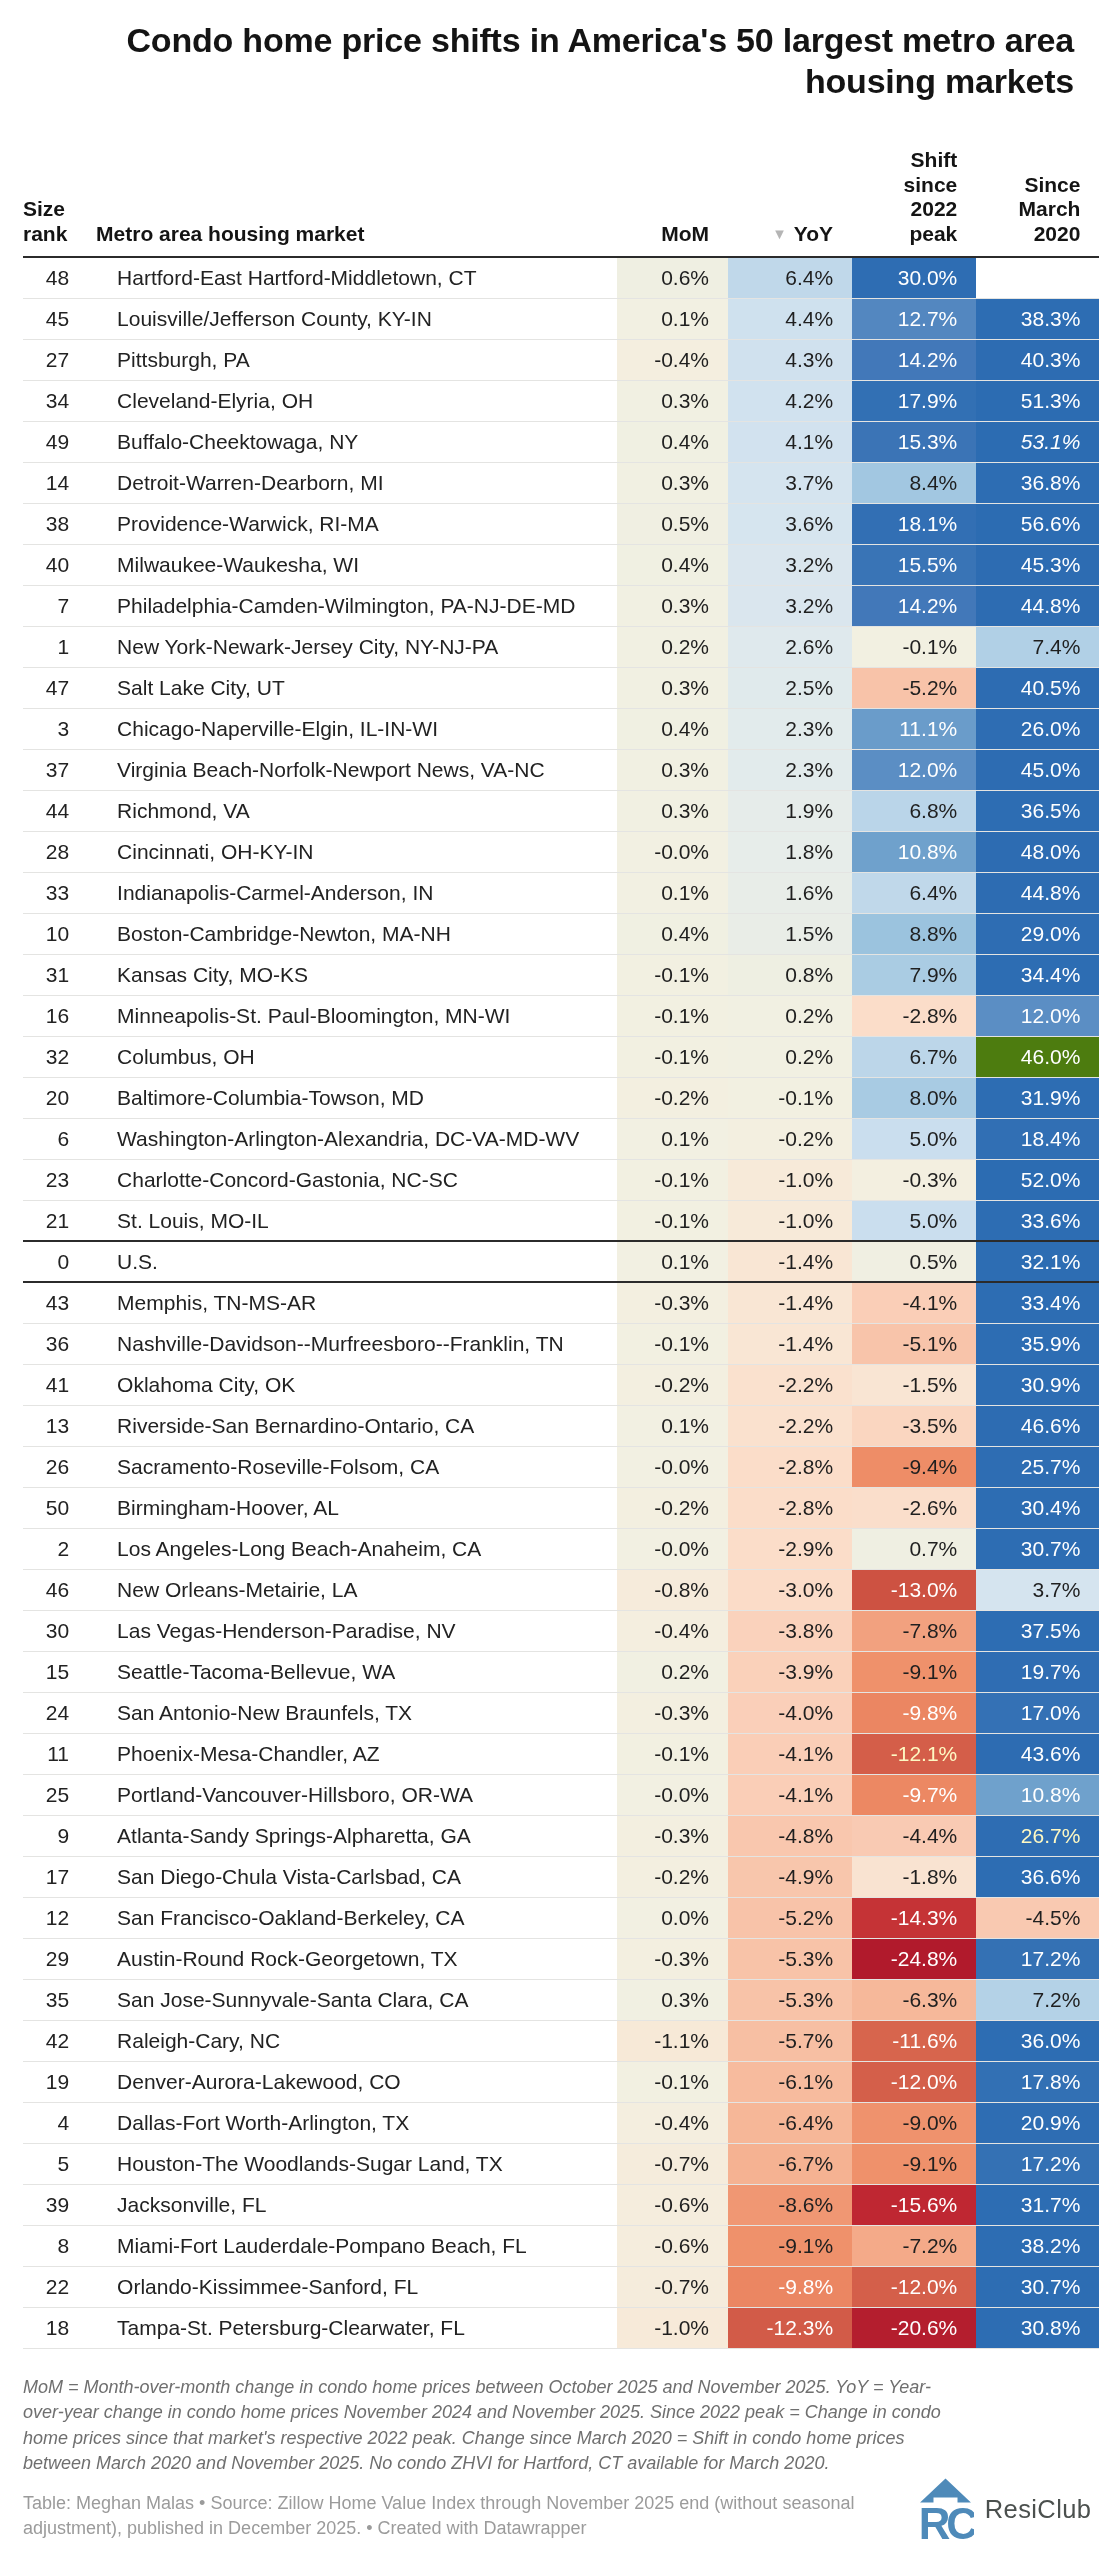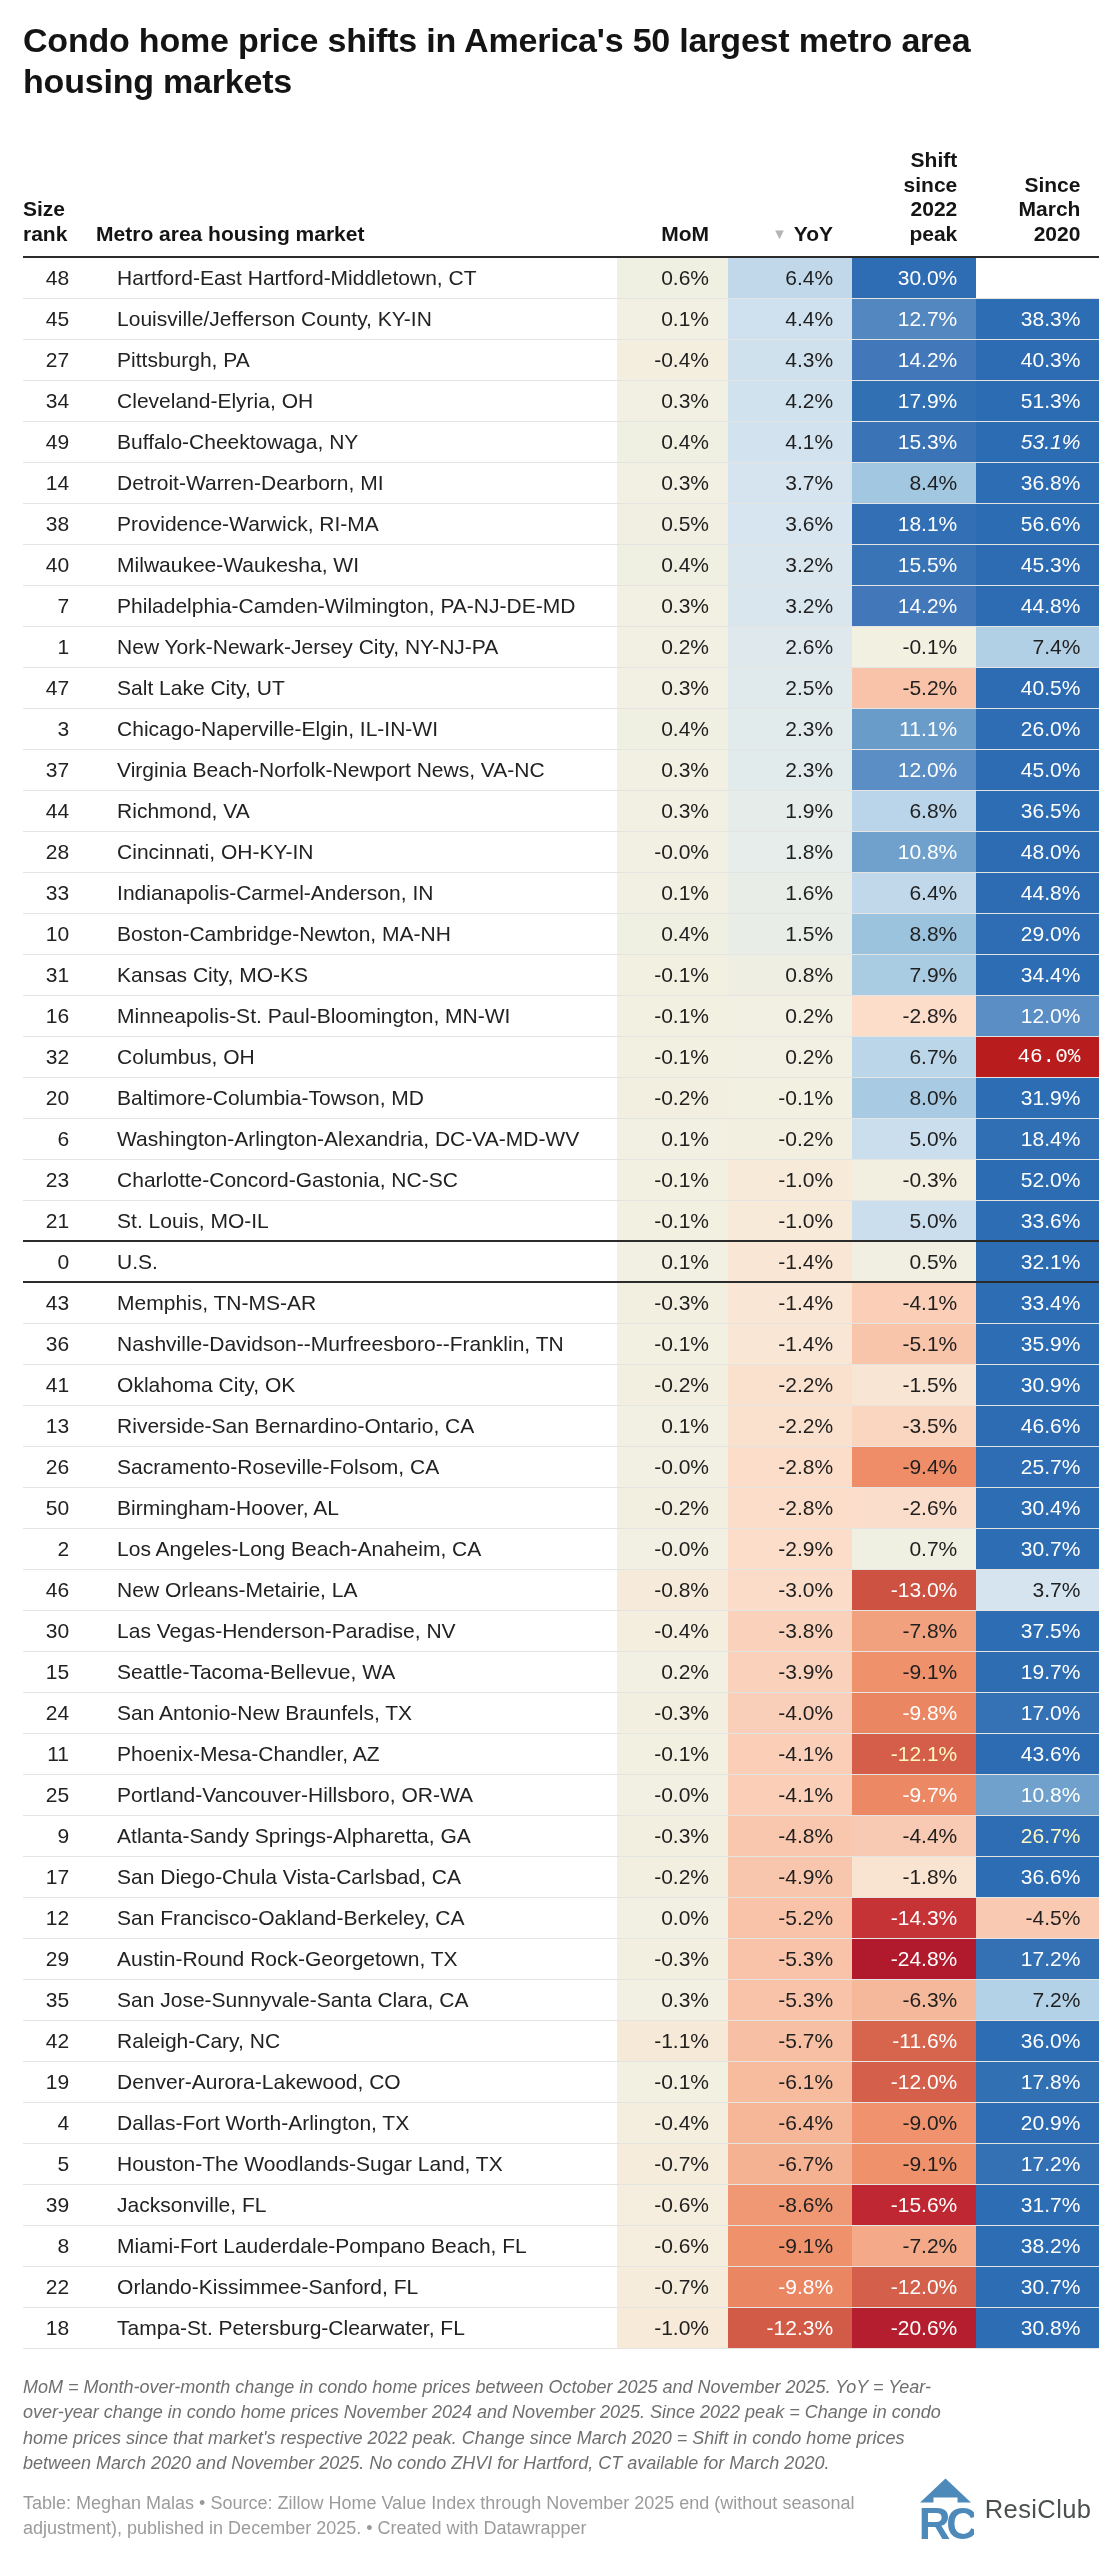--- a/index.html
+++ b/index.html
@@ -6,21 +6,21 @@
   html,body { background:#ffffff; }
   body {
     width:1113px; min-height:2576px;
     font-family:"Liberation Sans", sans-serif;
     color:#1c1c1c;
     position:relative;
   }
   .wrap { padding:20px 0 31px 23px; }
   h1.title {
     font-size:34px; line-height:1.22; font-weight:700; color:#141414;
-    max-width:1051px; letter-spacing:-0.2px;
+    max-width:1051px; letter-spacing:-0.2px;text-align:right;
   }
   table.dw {
     border-collapse:collapse; table-layout:fixed;
     width:1076px; margin-top:45px;
   }
   thead th {
     vertical-align:bottom; font-size:21px; font-weight:700; color:#141414;
     white-space:pre-line; line-height:1.18; padding-bottom:9.3px;
     border-bottom:2.3px solid #2b2b2b; cursor:pointer;
   }
@@ -234,21 +234,21 @@
           <td class="val" style="background: rgb(241, 240, 226); color: rgb(31, 31, 31);">0.2%</td>
           <td class="val" style="background: rgb(251, 221, 201); color: rgb(31, 31, 31);">-2.8%</td>
           <td class="val" style="background: rgb(91, 142, 196); color: rgb(255, 255, 255);">12.0%</td>
         </tr>
         <tr>
           <td class="rank">32</td>
           <td class="metro">Columbus, OH</td>
           <td class="val" style="background: rgb(242, 240, 225); color: rgb(31, 31, 31);">-0.1%</td>
           <td class="val" style="background: rgb(241, 240, 226); color: rgb(31, 31, 31);">0.2%</td>
           <td class="val" style="background: rgb(188, 214, 233); color: rgb(31, 31, 31);">6.7%</td>
-          <td class="val" style="background: #b91c1c; color: rgb(255, 255, 255); font-family: Liberation Mono, monospace;">46.0%</td>
+          <td class="val" style="background: #4d7c0f; color: rgb(255, 255, 255);">46.0%</td>
         </tr>
         <tr>
           <td class="rank">20</td>
           <td class="metro">Baltimore-Columbia-Towson, MD</td>
           <td class="val" style="background: rgb(243, 239, 224); color: rgb(31, 31, 31);">-0.2%</td>
           <td class="val" style="background: rgb(242, 240, 225); color: rgb(31, 31, 31);">-0.1%</td>
           <td class="val" style="background: rgb(168, 203, 227); color: rgb(31, 31, 31);">8.0%</td>
           <td class="val" style="background: rgb(45, 109, 179); color: rgb(255, 255, 255);">31.9%</td>
         </tr>
         <tr>

